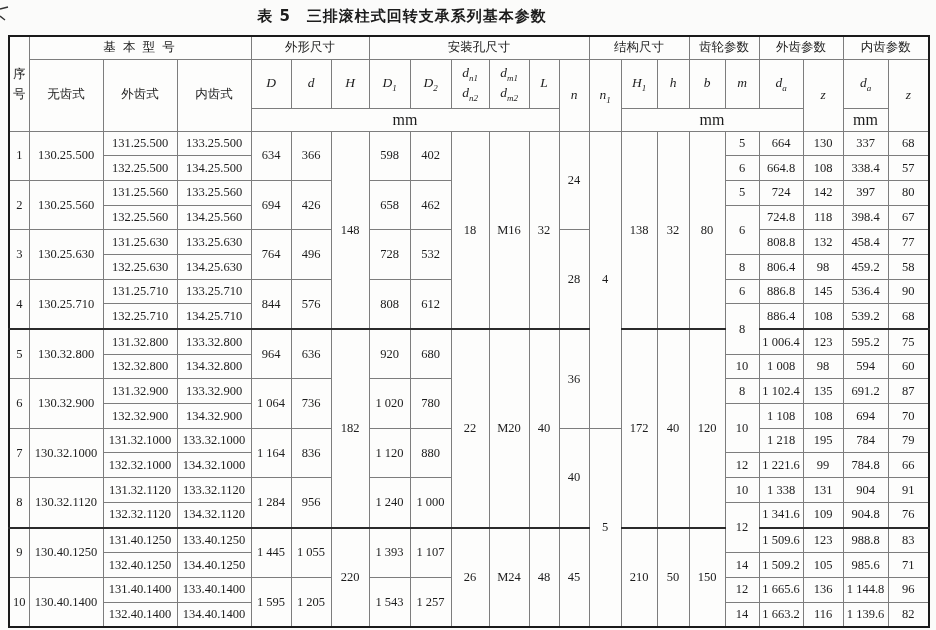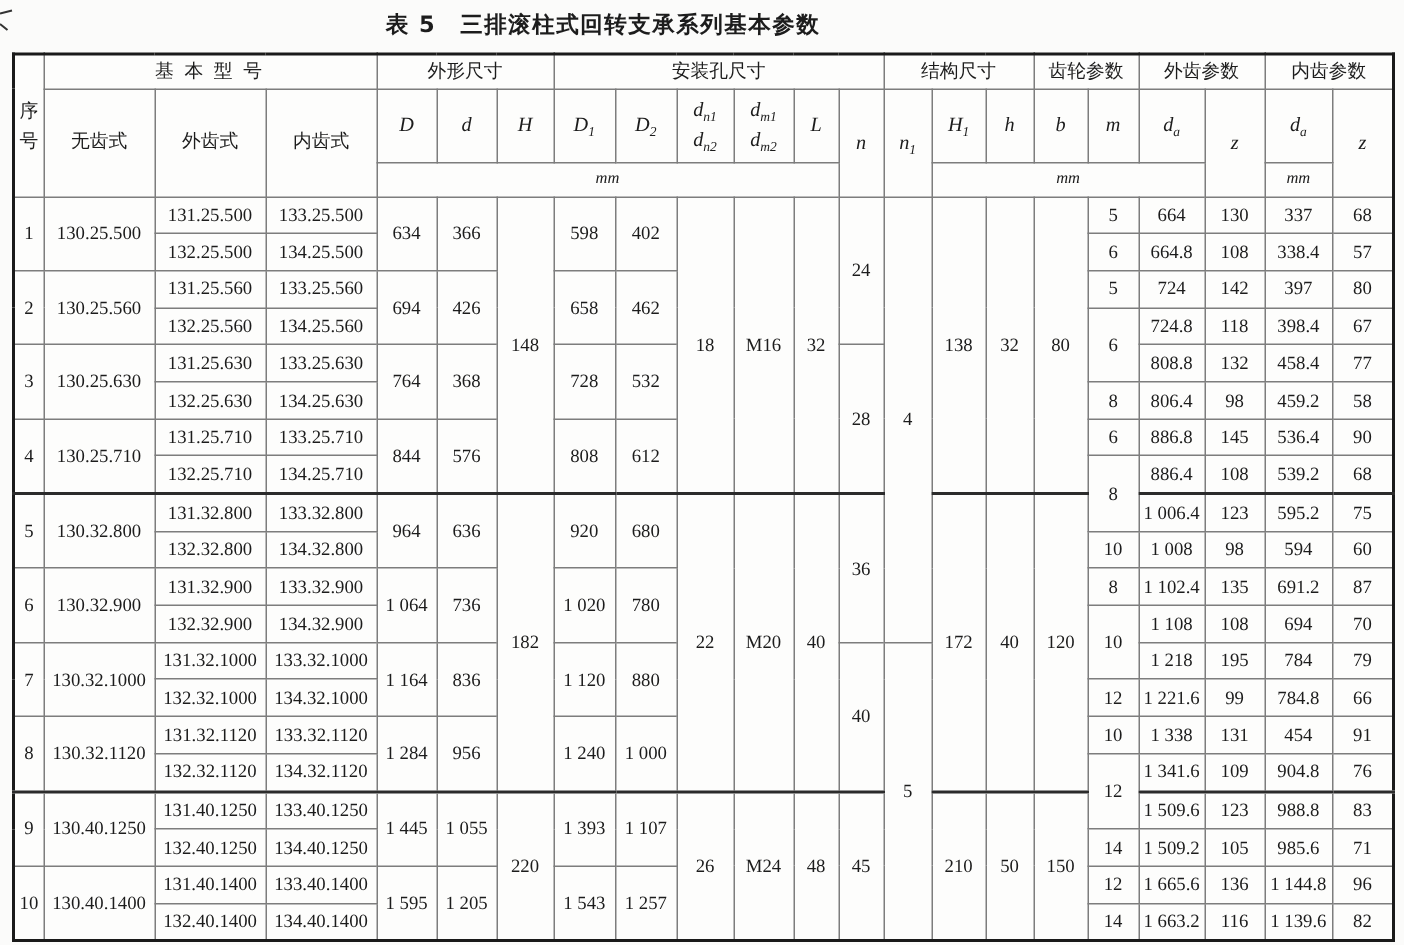--- a/index.html
+++ b/index.html
@@ -29,21 +29,21 @@
   .hr1{height:23px;}
   .hr2{height:49px;}
   .hr3{height:23px;}
   .cn{font-size:12.5px;}
   .grp{letter-spacing:2px;margin-left:32px;}
   .xuhao{font-size:12.5px;line-height:1.6;white-space:normal;word-break:break-all;padding:0 2px;}
   .sym{font-family:"Liberation Serif", serif;font-size:13.5px;}
   .sym i{font-style:italic;}
   .sym sub{font-size:9px;font-style:italic;line-height:0;}
   .stack{display:flex;flex-direction:column;align-items:center;gap:3px;}
-  .unit{font-size:11px;font-style:italic;}
+  .unit{font-size:16px;}
   tbody td{font-size:12.5px;height:23.7px;line-height:1;}
   tr.sec td{border-top:2px solid #2b2b2b;}
 </style>
 </head>
 <body>
 
 <svg class="corner-mark" viewBox="0 0 12 16">
   <path d="M0 3 L8 1 M0 10 L5 14" stroke="#333" stroke-width="1.4" fill="none"></path>
 </svg>
 
@@ -181,21 +181,21 @@
         <td>118</td>
         <td>398.4</td>
         <td>67</td>
       </tr>
       <tr>
         <td rowspan="2">3</td>
         <td rowspan="2">130.25.630</td>
         <td>131.25.630</td>
         <td>133.25.630</td>
         <td rowspan="2">764</td>
-        <td rowspan="2">368</td>
+        <td rowspan="2">496</td>
         <td rowspan="2">728</td>
         <td rowspan="2">532</td>
         <td rowspan="4">28</td>
         <td>808.8</td>
         <td>132</td>
         <td>458.4</td>
         <td>77</td>
       </tr>
       <tr>
         <td>132.25.630</td>
@@ -315,21 +315,21 @@
         <td rowspan="2">130.32.1120</td>
         <td>131.32.1120</td>
         <td>133.32.1120</td>
         <td rowspan="2">1 284</td>
         <td rowspan="2">956</td>
         <td rowspan="2">1 240</td>
         <td rowspan="2">1 000</td>
         <td>10</td>
         <td>1 338</td>
         <td>131</td>
-        <td>454</td>
+        <td>904</td>
         <td>91</td>
       </tr>
       <tr>
         <td>132.32.1120</td>
         <td>134.32.1120</td>
         <td rowspan="2">12</td>
         <td>1 341.6</td>
         <td>109</td>
         <td>904.8</td>
         <td>76</td>

